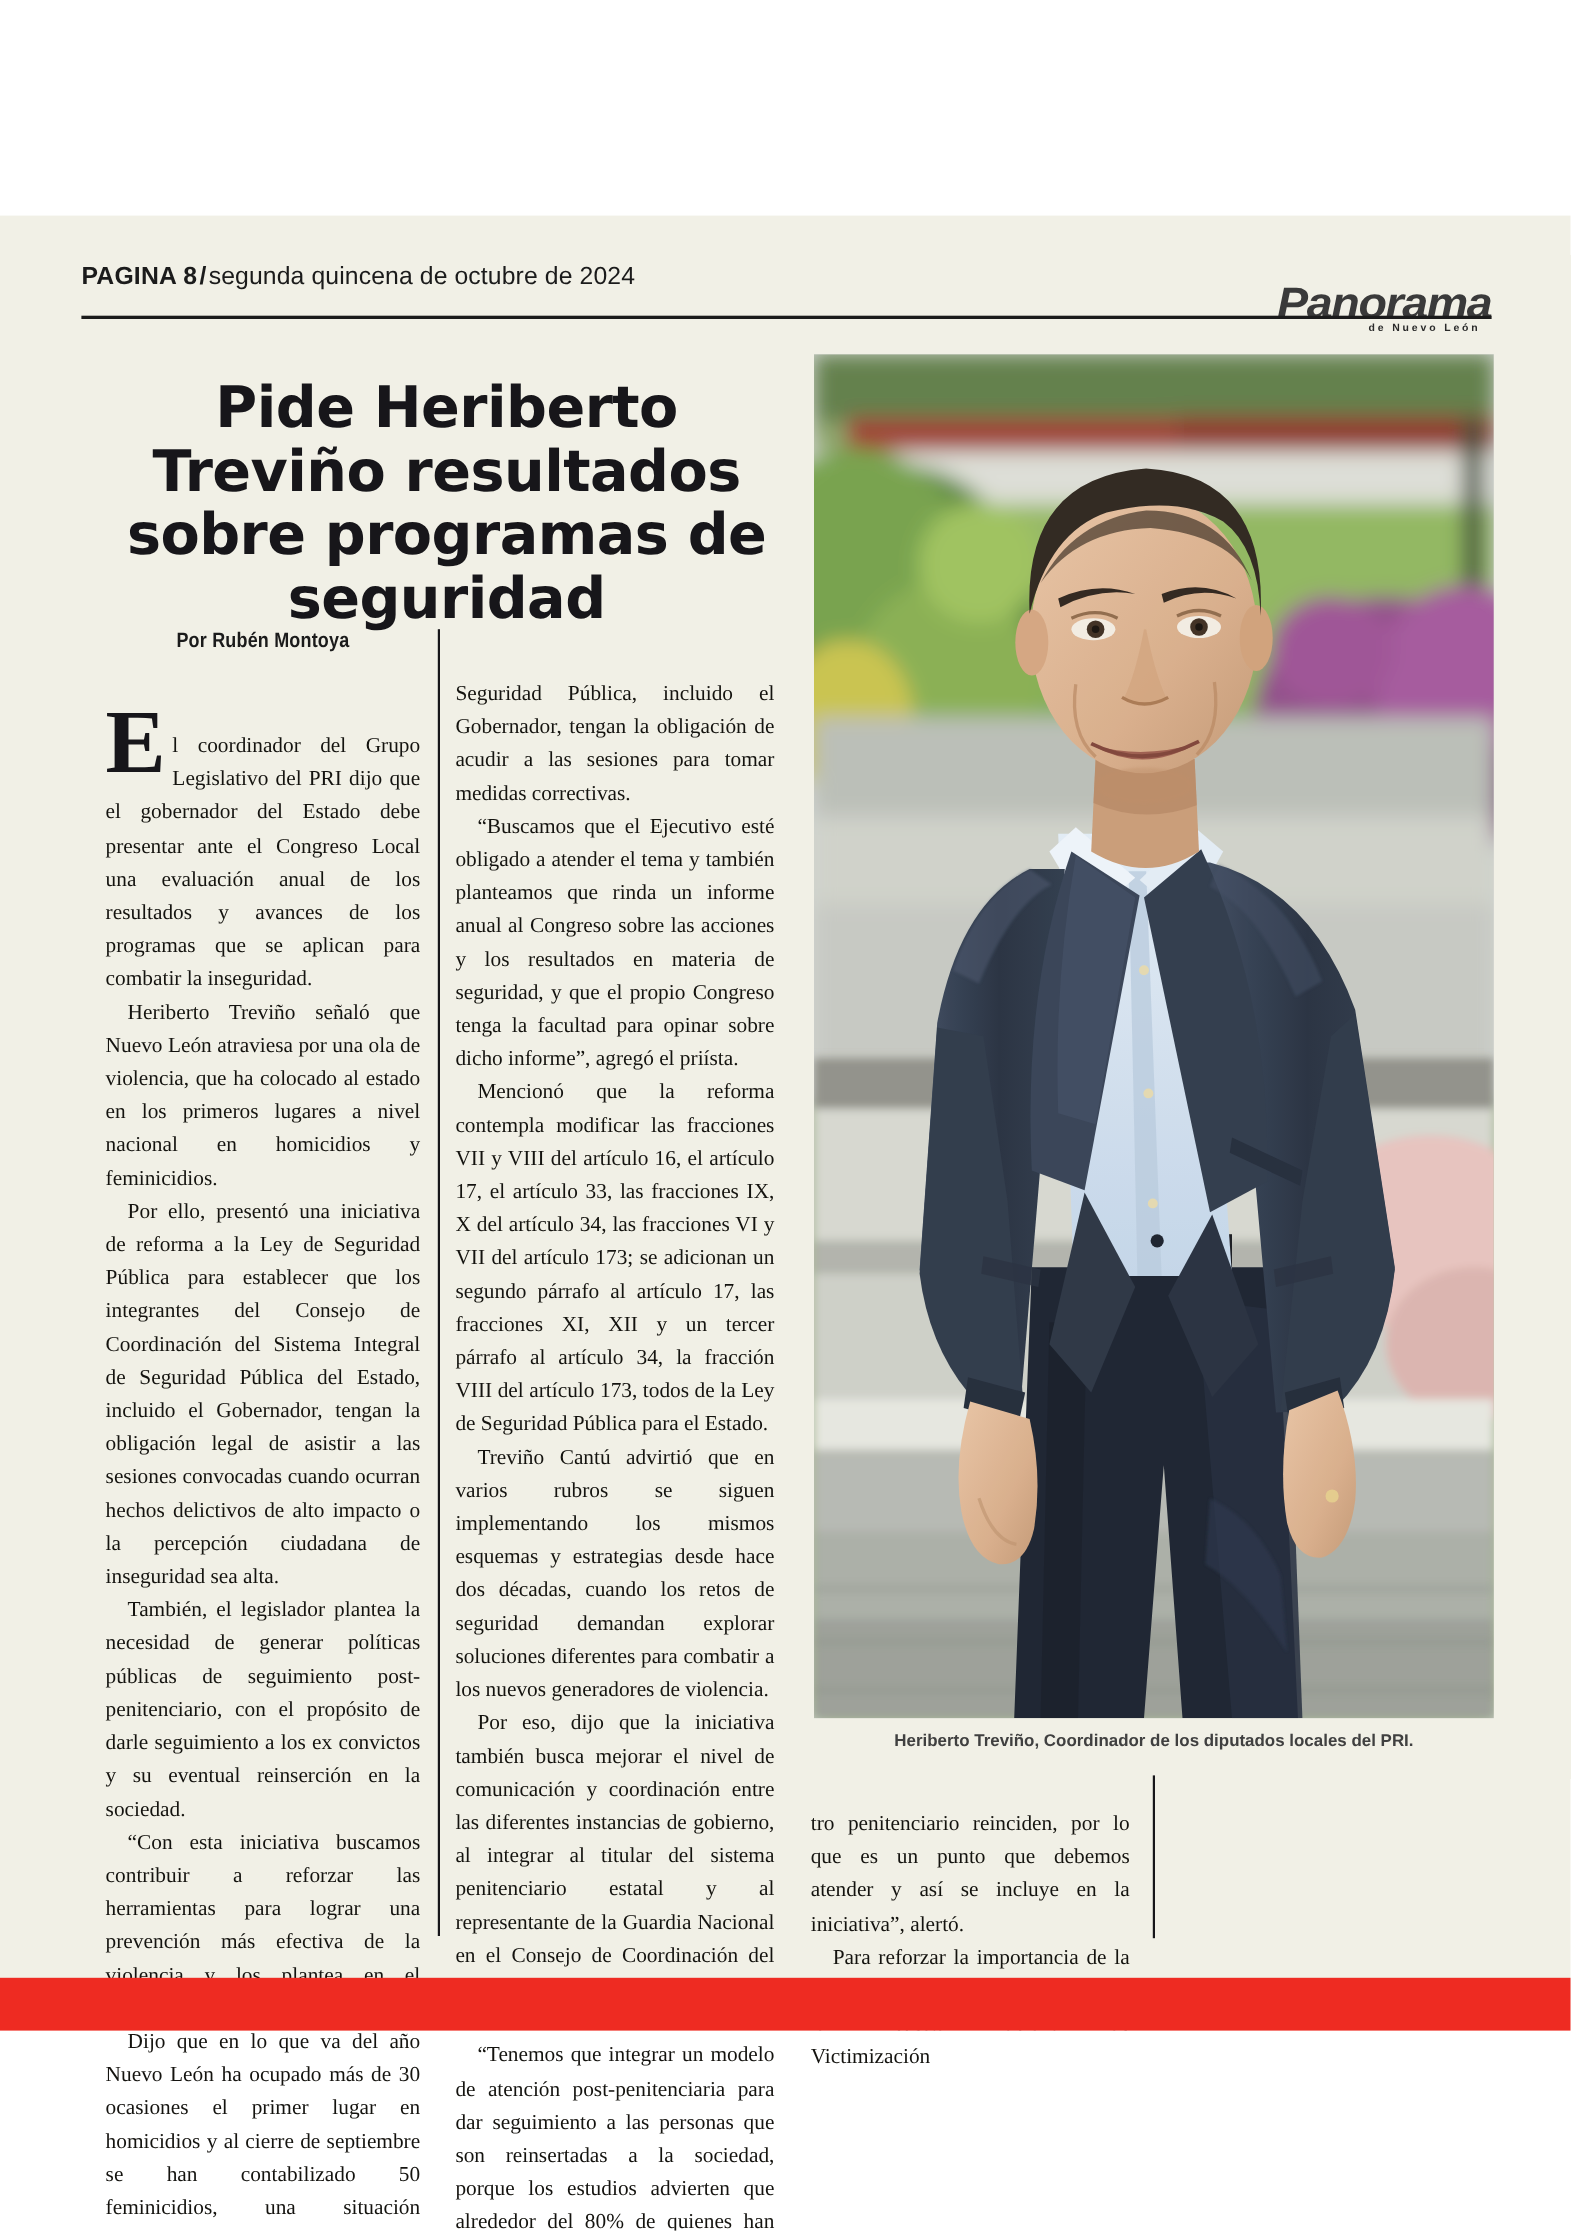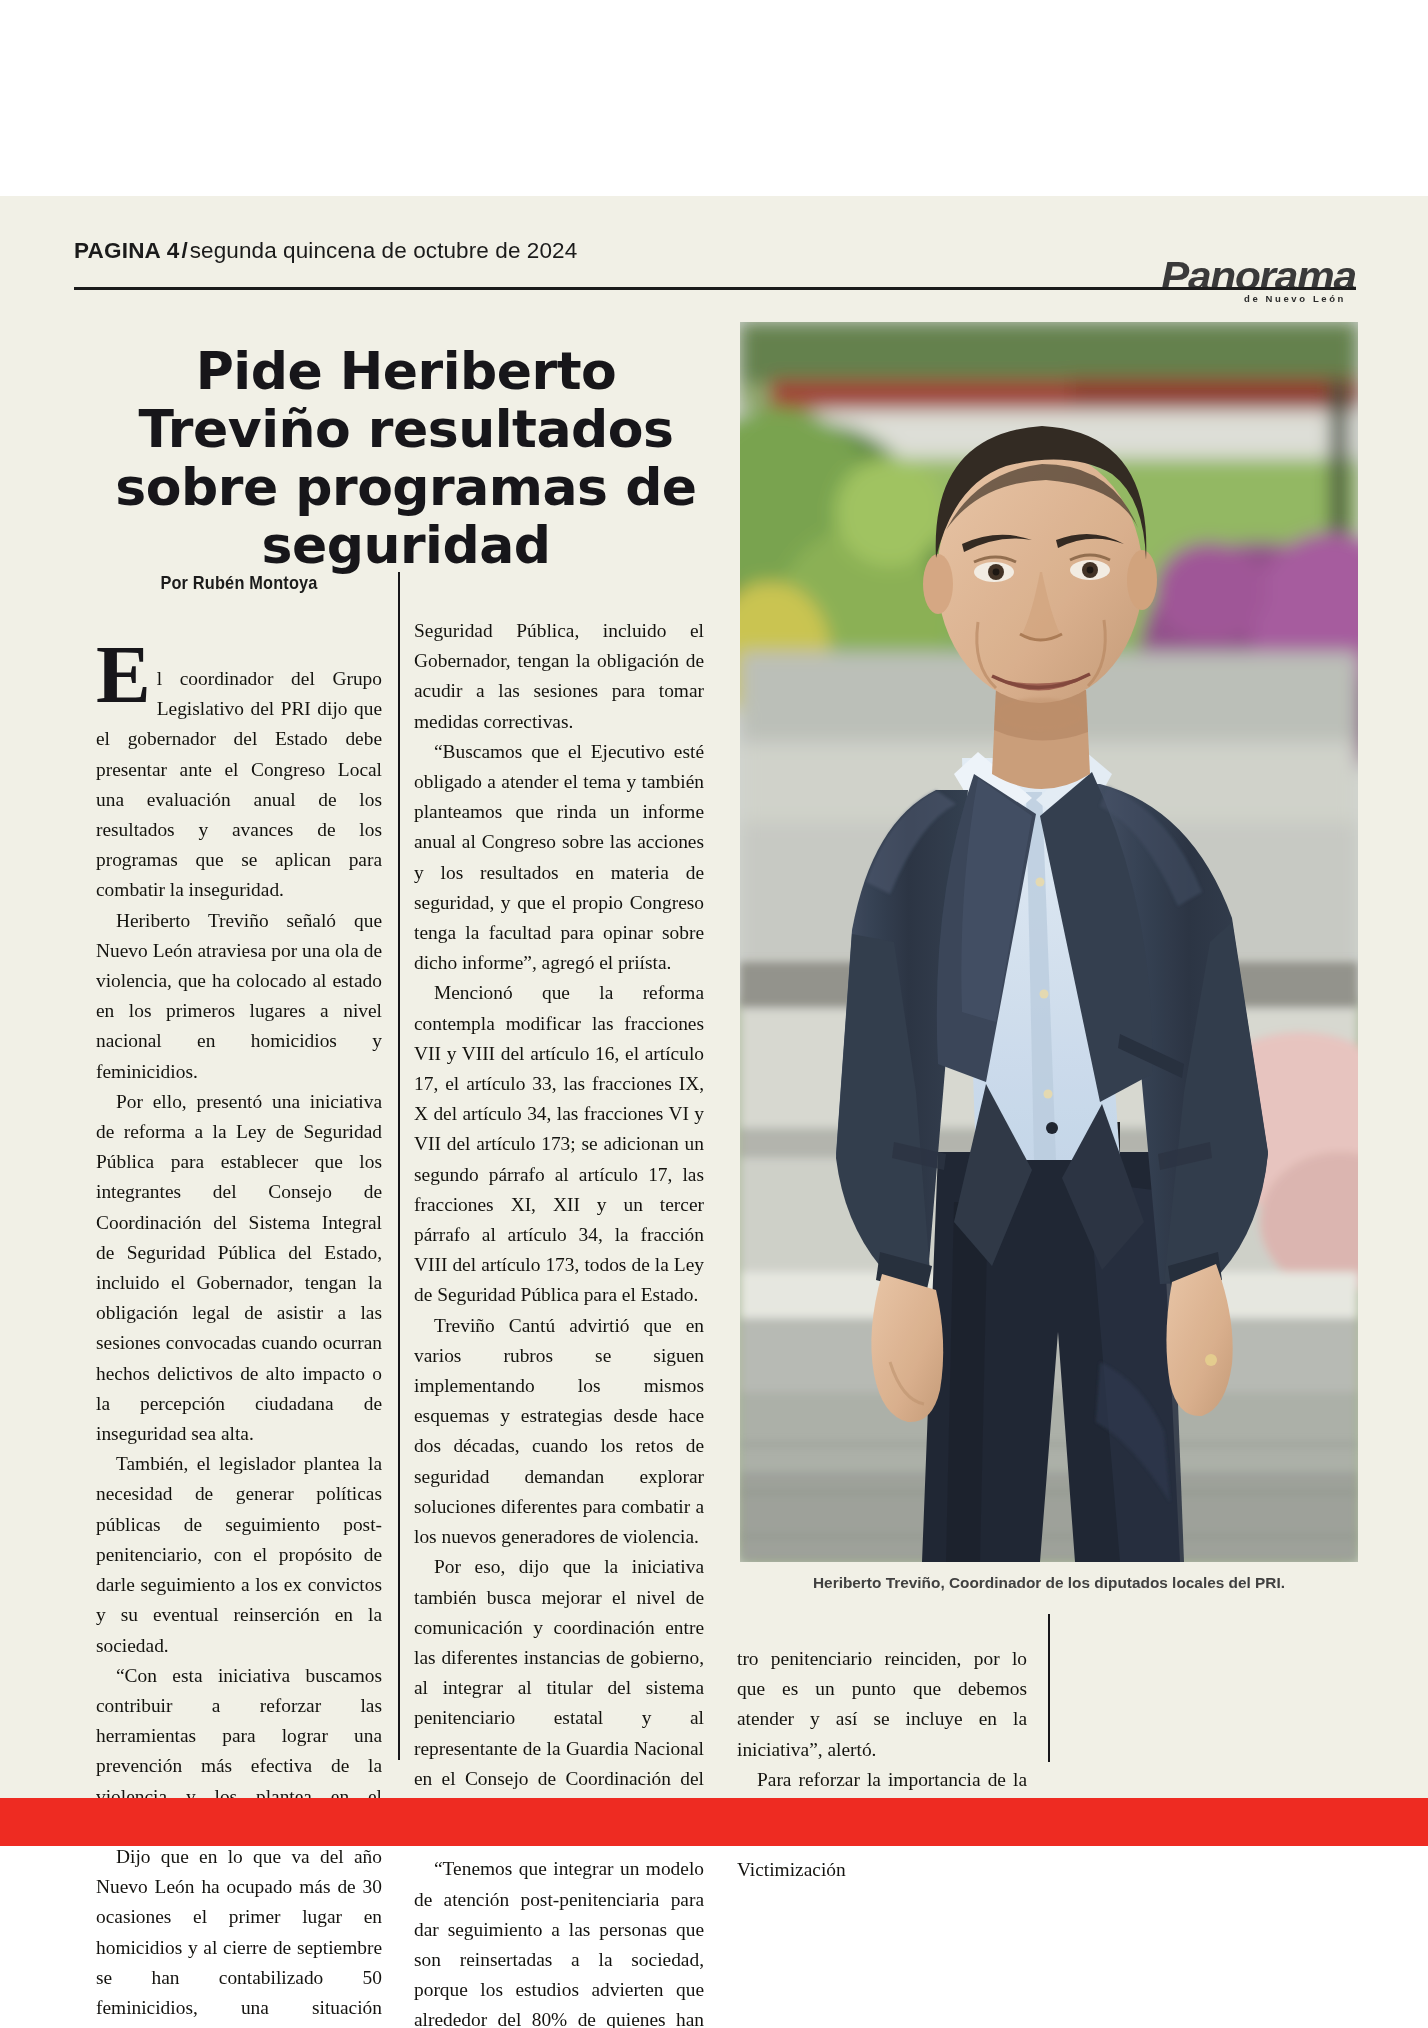--- a/index.html
+++ b/index.html
@@ -245,21 +245,21 @@
 </style>
 </head>
 <body>
 
 <div id="page">
 
   <div id="sheet"></div>
 
   <div id="masthead">
     <div id="folio">
-      <span class="pagina">PAGINA 4</span><span class="slash">/</span><span class="dateline">segunda quincena de octubre de 2024</span>
+      <span class="pagina">PAGINA 8</span><span class="slash">/</span><span class="dateline">segunda quincena de octubre de 2024</span>
     </div>
     <div id="logo">
       <div id="logo-word">Panorama</div>
       <div id="logo-sub">de Nuevo León</div>
     </div>
   </div>
   <div id="masthead-rule"></div>
 
   <h1 id="headline">Pide Heriberto Treviño resultados sobre programas de seguridad</h1>
 

